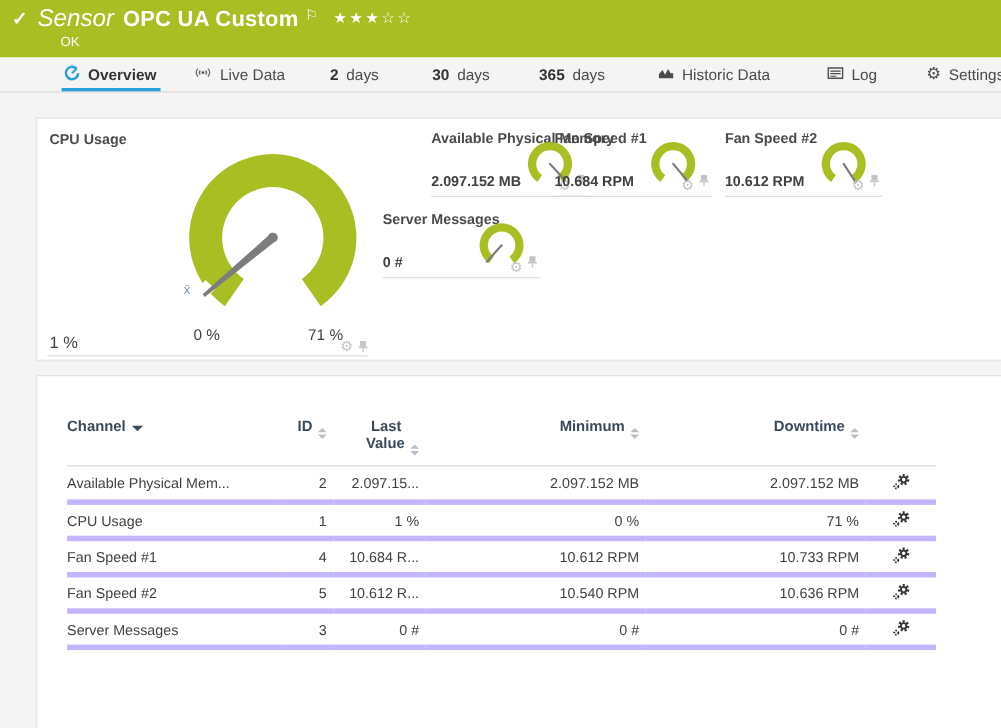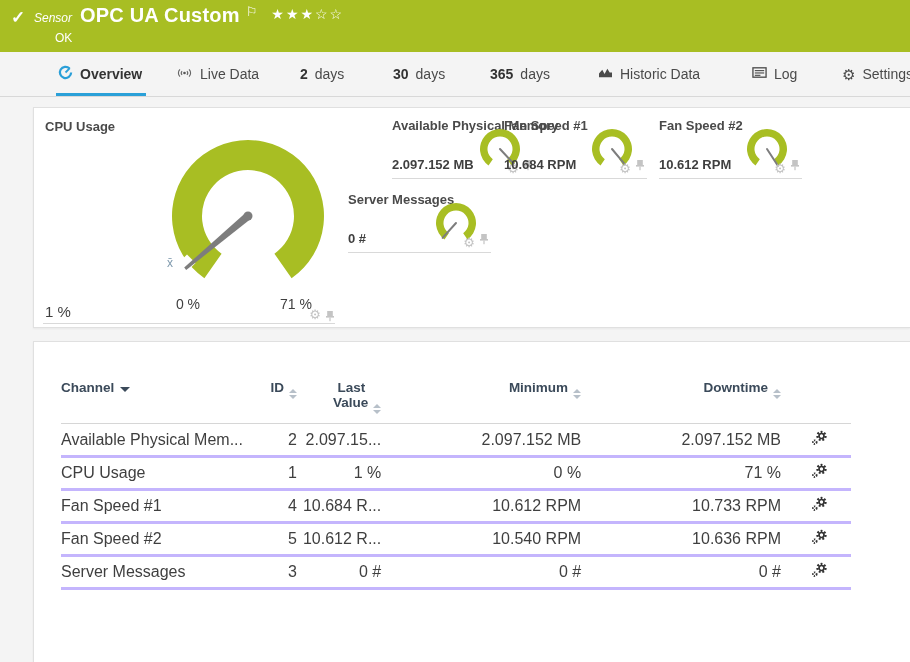--- a/index.html
+++ b/index.html
@@ -4,28 +4,28 @@
 <style>
   * { margin:0; padding:0; box-sizing:border-box; }
   html,body { width:910px; height:662px; overflow:hidden; }
   body { font-family:"Liberation Sans", sans-serif; background:#f4f4f4; }
   #app { position:relative; width:910px; height:662px; }
 
   
   .topbar { position:absolute; left:0; top:0; width:910px; height:52px; background:#a8be23; color:#fff; }
   .topbar .check { position:absolute; left:11px; top:7px; font-size:17px; font-weight:bold; }
   .topbar .line1 { position:absolute; left:34px; top:4px; display:flex; align-items:baseline; }
-  .topbar .kind { font-style:italic; font-size:12px; margin-right:8px; }
+  .topbar .kind { font-style:italic; font-size:22px; margin-right:8px; }
   .topbar .name { font-size:20px; font-weight:bold; letter-spacing:.2px; }
   .topbar .flag { font-size:13px; margin-left:6px; position:relative; top:-6px; }
   .topbar .stars { font-size:14px; letter-spacing:2px; margin-left:14px; position:relative; top:-3px; }
   .topbar .status { position:absolute; left:55px; top:31px; font-size:12px; font-weight:normal; }
 
   
-  .tabbar { position:absolute; left:0; top:52px; width:910px; height:45px; border-bottom:1px solid #d8d8d8; }
+  .tabbar { position:absolute; left:0; top:52px; width:910px; height:32px; border-bottom:1px solid #d8d8d8; }
   .tab { position:absolute; top:0; height:100%; display:flex; align-items:center; gap:7px;
          font-size:14px; color:#4a4a4a; cursor:pointer; }
   .tab .num { font-weight:bold; color:#333; }
   .tab.active { font-weight:bold; color:#333; }
   .tab .underline { position:absolute; left:-2px; right:-4px; bottom:0; height:3px; background:#2aa0d8; }
   .gear-char { font-size:15px; line-height:1; color:#4a4a4a; }
 
   
   .panel { position:absolute; background:#fff; border:1px solid #e0e0e0; border-right:none;
            box-shadow:0 1px 2px rgba(0,0,0,.05); }
@@ -48,21 +48,21 @@
   #gc-apm { left:314px; top:4px;margin-left:44px; }
   #gc-fs1 { left:470px; top:4px; }
   #gc-fs2 { left:625px; top:4px; }
   #gc-sm  { left:314px; top:78px; }
 
   
   table.channels { position:absolute; left:27px; top:38px; width:790px; border-collapse:collapse; }
   table.channels th { font-size:13.5px; color:#3b4a5a; font-weight:bold; vertical-align:top;
                       padding:0 6px 10px 0; border-bottom:1px solid #d6d6d6; text-align:right; }
   table.channels th.ch { text-align:left; padding-left:0; }
-  table.channels td { font-size:16px; color:#3f3f3f; height:33px; border-bottom:3px solid #c4b5fd;
+  table.channels td { font-size:13px; color:#3f3f3f; height:33px; border-bottom:5px solid #c4b5fd;
                       text-align:right; padding-right:6px; white-space:nowrap; }
   table.channels td.ch { text-align:left; padding-left:0; }
   table.channels td.edit { text-align:center; padding:0; }
   .sortcaret { display:inline-flex; flex-direction:column; gap:2px; margin-left:5px; position:relative; top:1px; }
   .sortcaret i { width:0; height:0; border-left:4px solid transparent; border-right:4px solid transparent; }
   .sortcaret .up { border-bottom:4px solid #b7c0c9; }
   .sortcaret .dn { border-top:4px solid #b7c0c9; }
   .activecaret { display:inline-block; width:0; height:0; border-left:5px solid transparent;
                  border-right:5px solid transparent; border-top:5px solid #3b4a5a; margin-left:6px; }
   .th2line div.l1 { padding-right:16px; }

